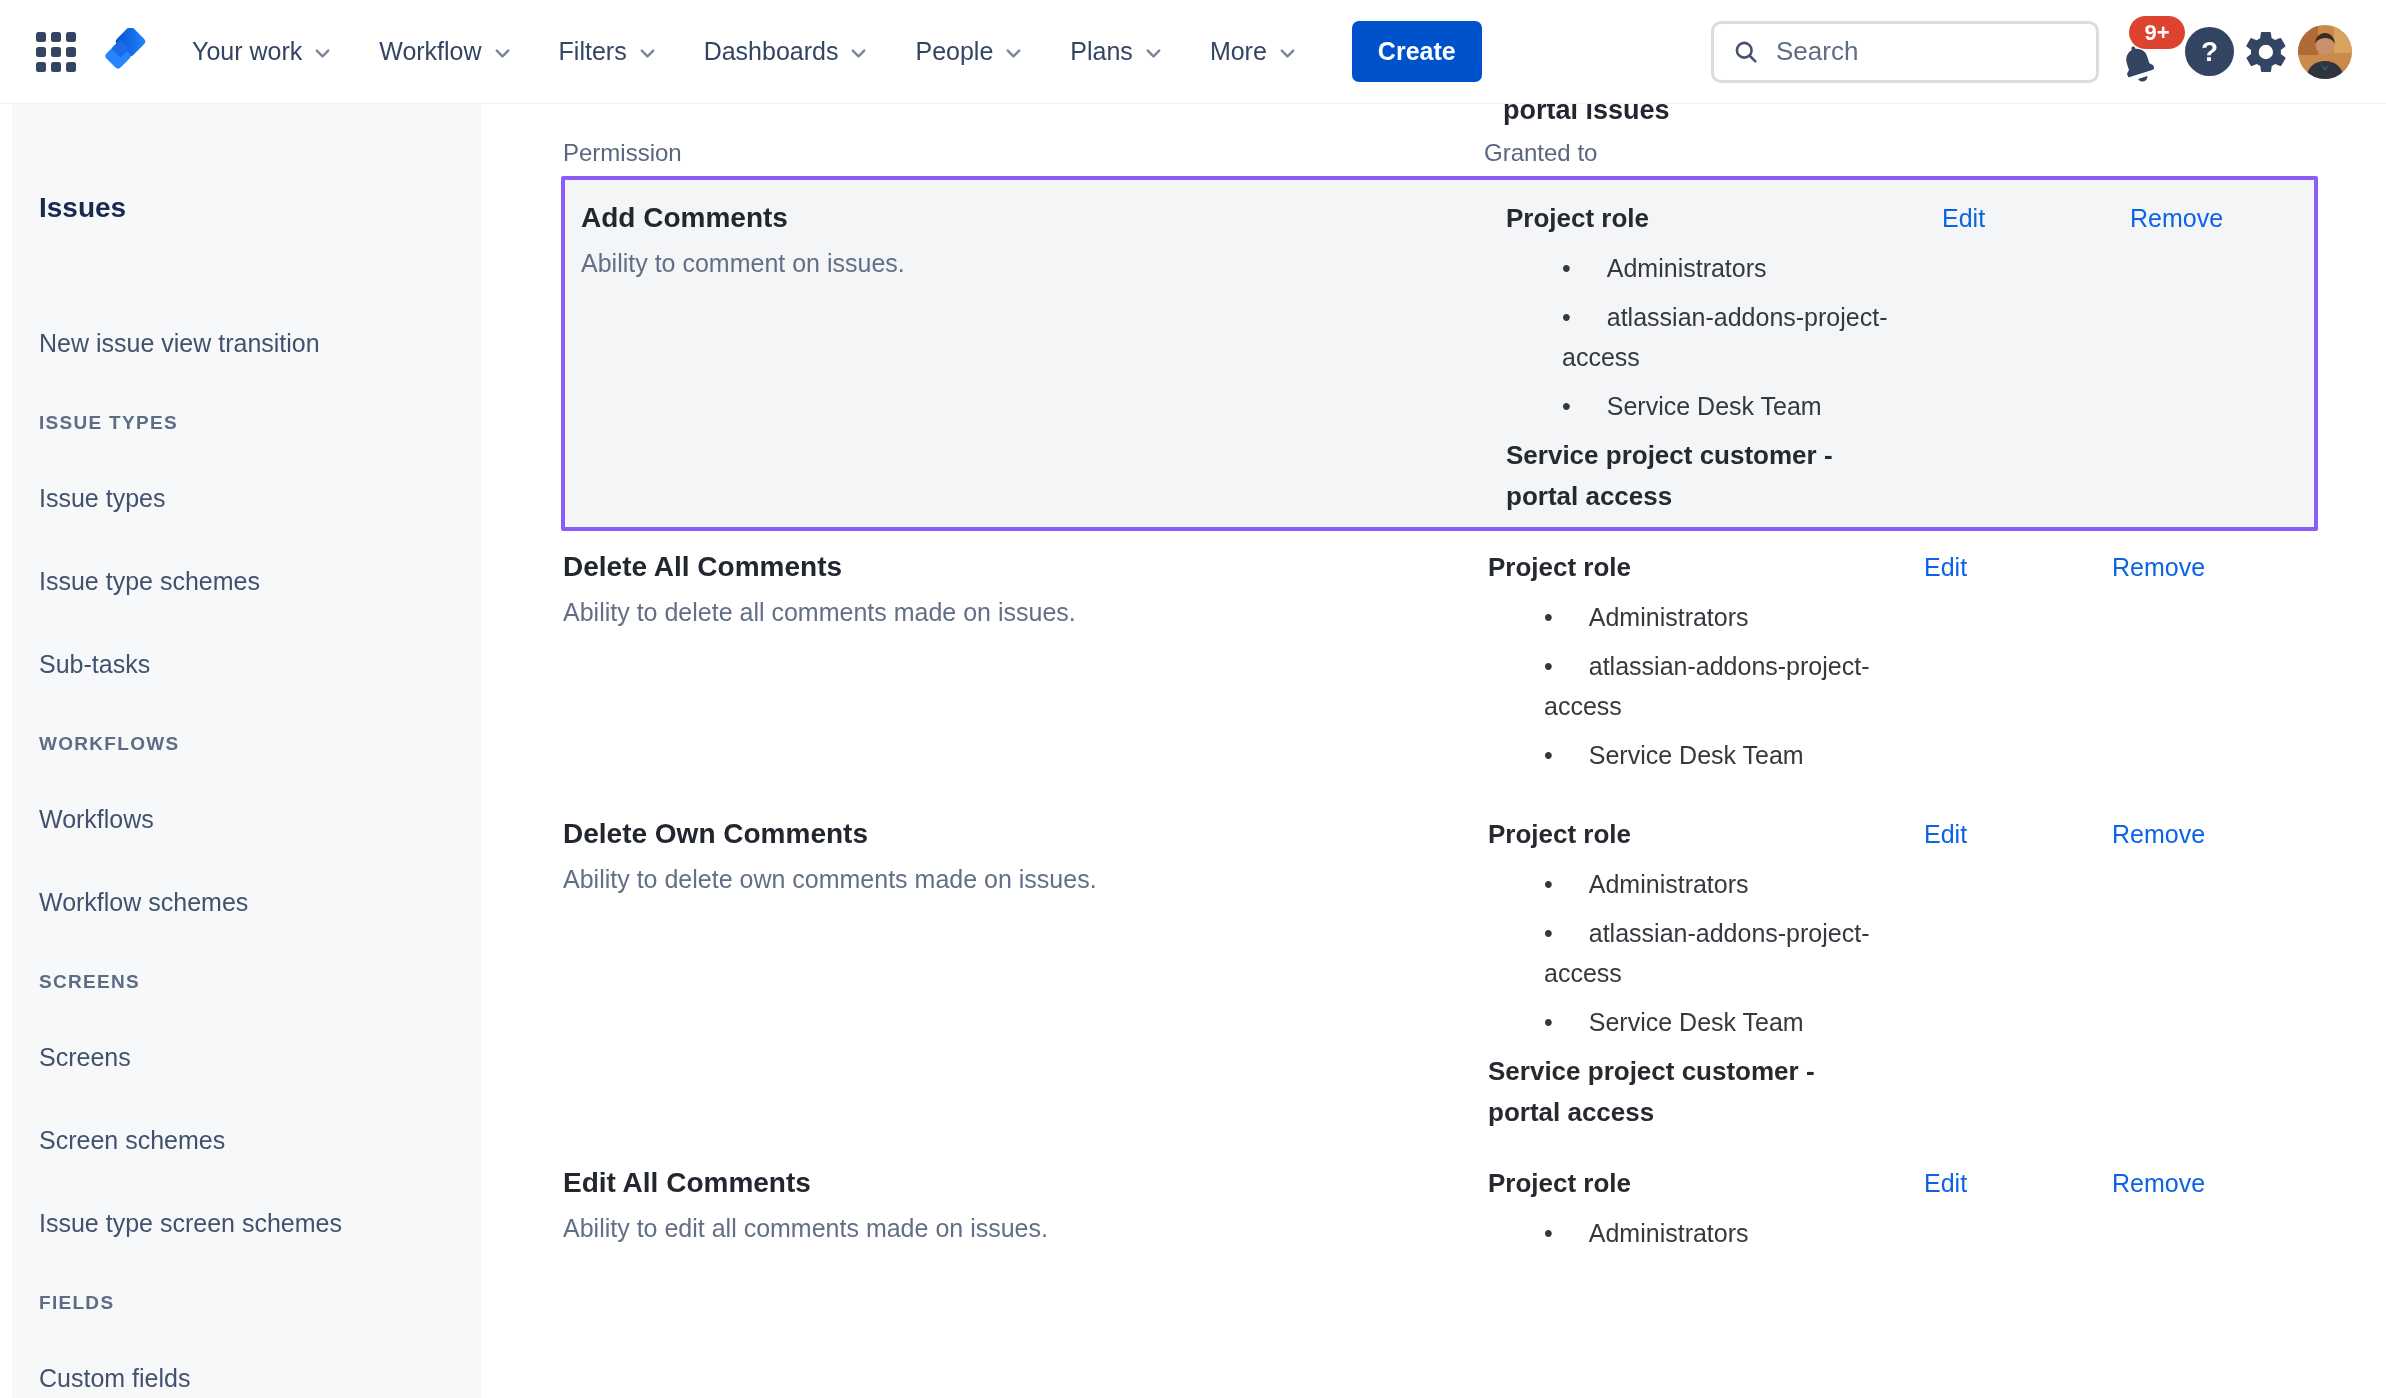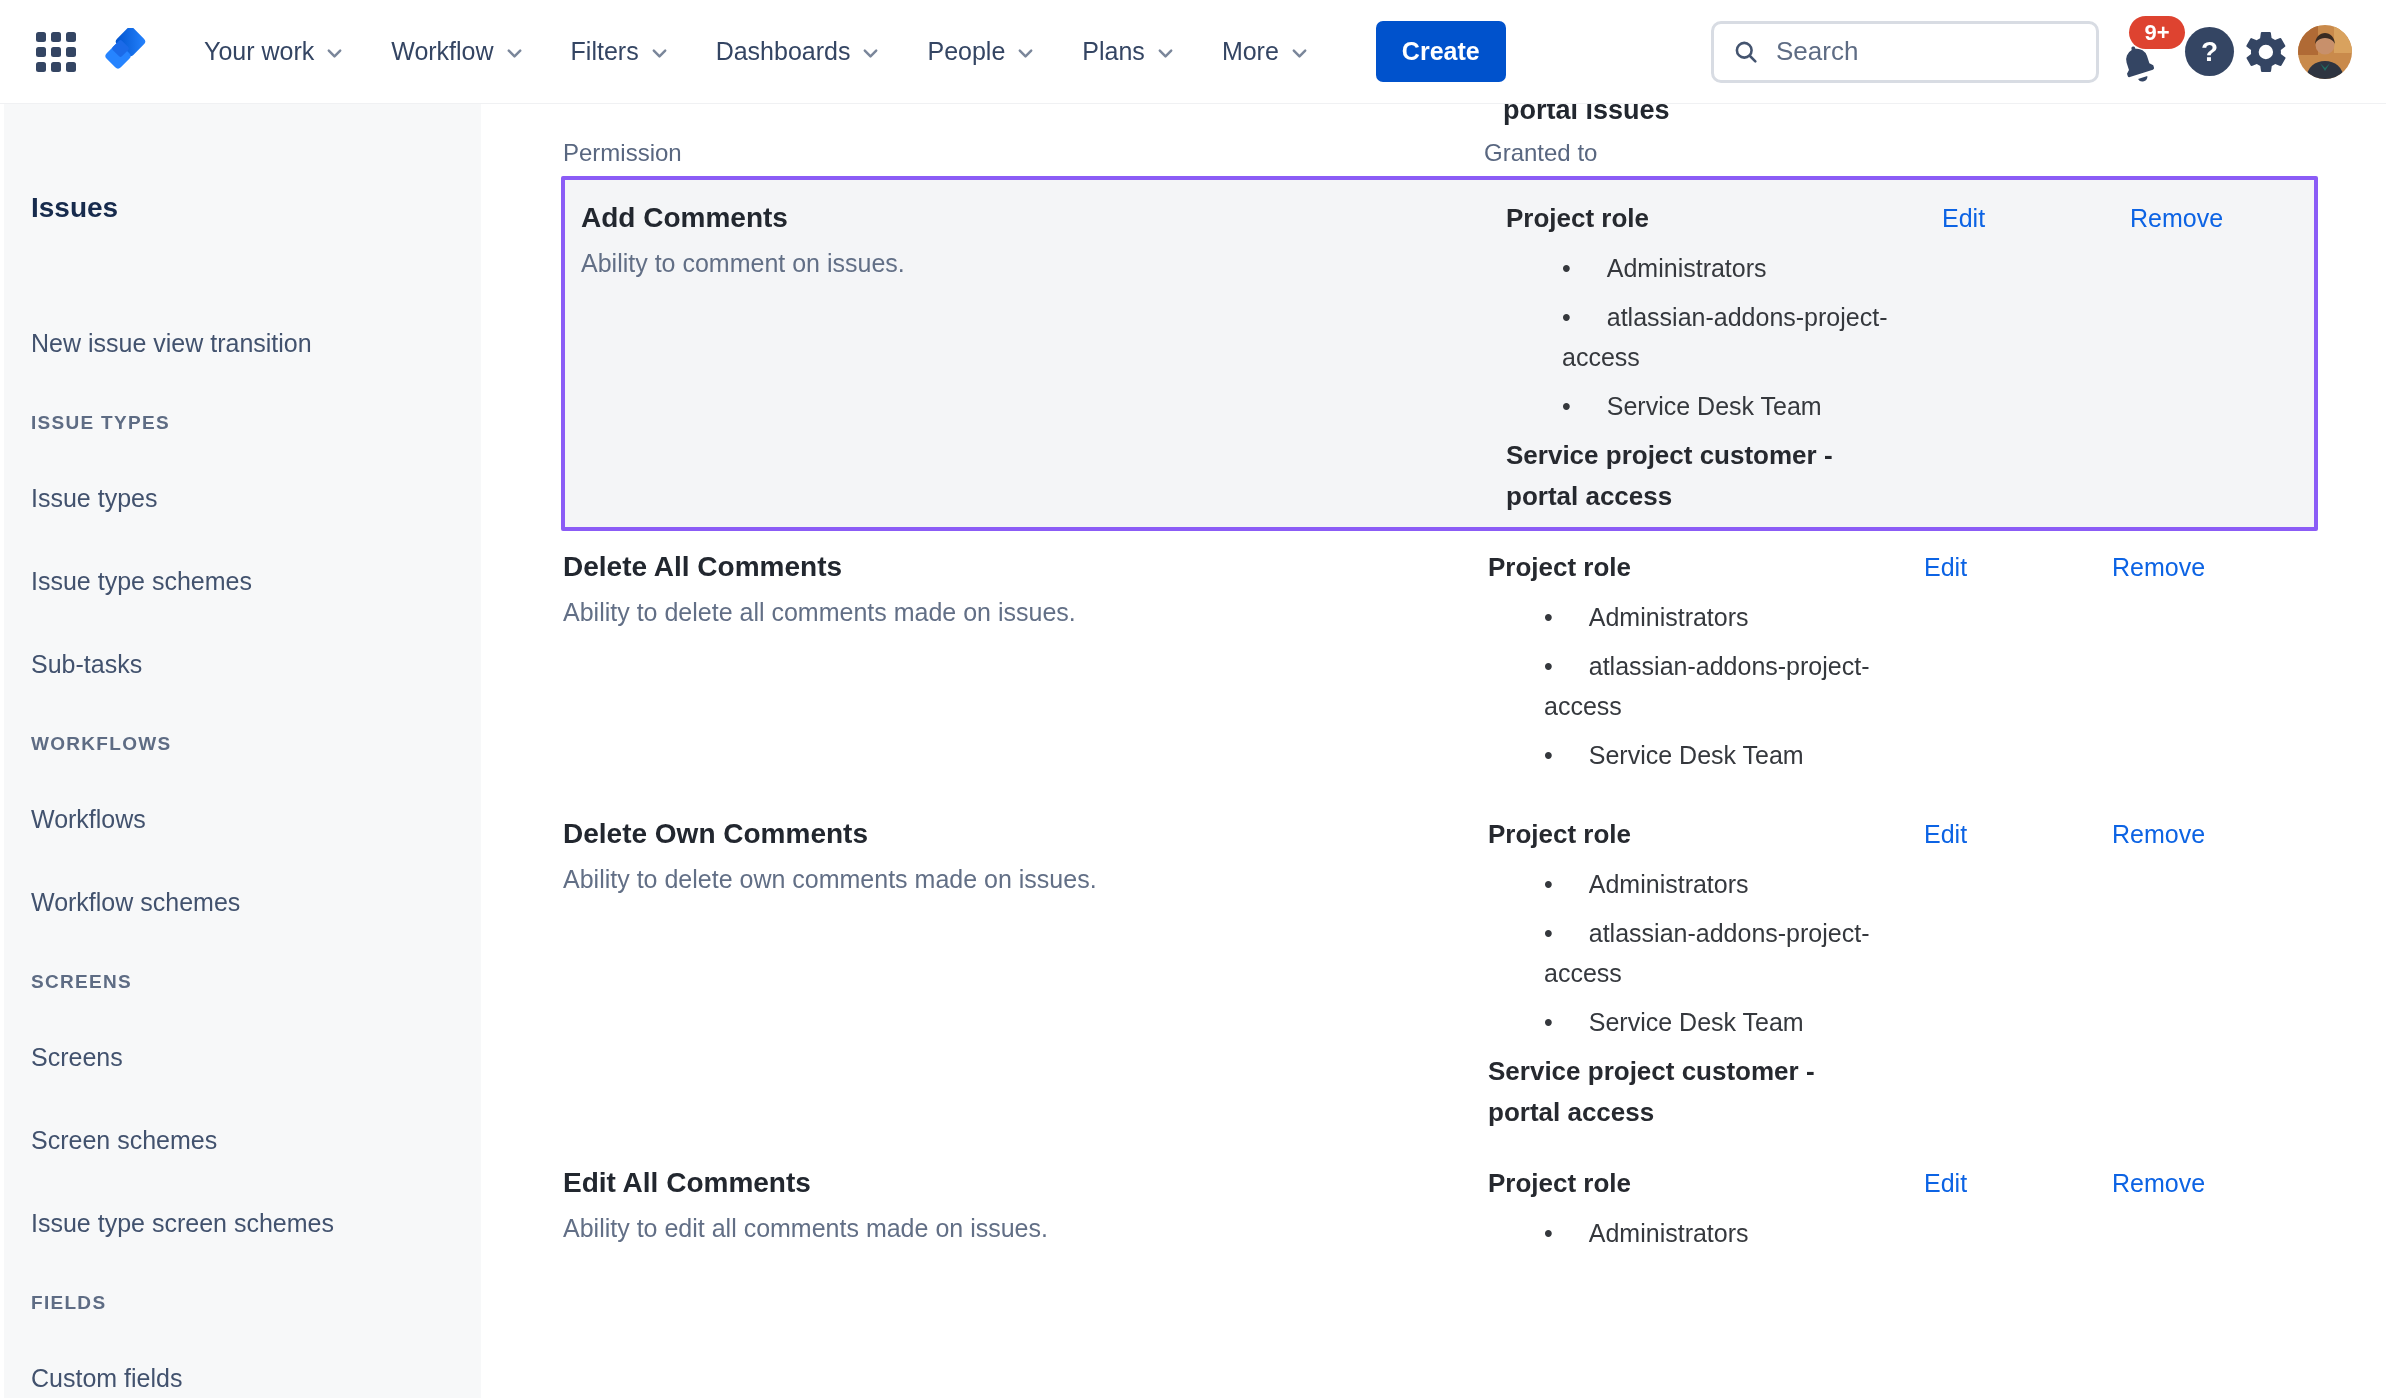--- a/index.html
+++ b/index.html
@@ -18,21 +18,21 @@
     padding:0 34px 0 36px; z-index:30; border-bottom:1px solid #f0f1f3;
   }
   .nav-left { display:flex; align-items:center; }
   .appgrid {
     width:40px; height:40px; display:grid;
     grid-template-columns:repeat(3,10px); grid-template-rows:repeat(3,10px);
     gap:5px; cursor:pointer; margin-right:26px;
   }
   .appgrid span { background:#344563; border-radius:2.5px; }
   .jira-logo { width:46px; height:48px; margin-right:44px; }
-  .nav-menu { display:flex; align-items:center; list-style:none; margin:12px; padding:0; }
+  .nav-menu { display:flex; align-items:center; list-style:none; margin:0; padding:0; }
   .nav-item {
     display:flex; align-items:center; gap:11px; margin-right:47px;
     font-size:25px; font-weight:500; color:#344563; cursor:pointer; white-space:nowrap;
   }
   .chev { width:19px; height:19px; margin-top:4px; }
   .create-btn {
     background:#0052CC; color:#fff; border:none; border-radius:7px;
     font-family:inherit; font-size:25px; font-weight:700;
     padding:0 26px; height:61px; line-height:61px; cursor:pointer; margin-left:8px;
   }
@@ -57,21 +57,21 @@
   .help-btn {
     width:49px; height:49px; border-radius:50%; background:#344563; color:#fff;
     font-size:28px; font-weight:700; display:flex; align-items:center; justify-content:center;
     cursor:pointer;
   }
   .gear-btn { width:48px; height:48px; cursor:pointer; }
   .avatar { width:54px; height:54px; border-radius:50%; overflow:hidden; cursor:pointer; }
 
   
   .sidebar {
-    position:absolute; top:104px; left:4px; width:481px; bottom:0;
+    position:absolute; top:104px; left:12px; width:481px; bottom:0;
     background:#F7F8F9; border-right:2px solid #E7E9ED;
     padding:88px 20px 0 27px; overflow:hidden;
   }
   .side-title { font-size:28px; font-weight:700; color:#172B4D; line-height:32px; margin:0; }
   .side-group0 { margin-top:104px; }
   .side-item {
     font-size:25px; color:#42526E; line-height:30px; margin-bottom:53px; cursor:pointer;
     white-space:nowrap;
   }
   .side-heading {

